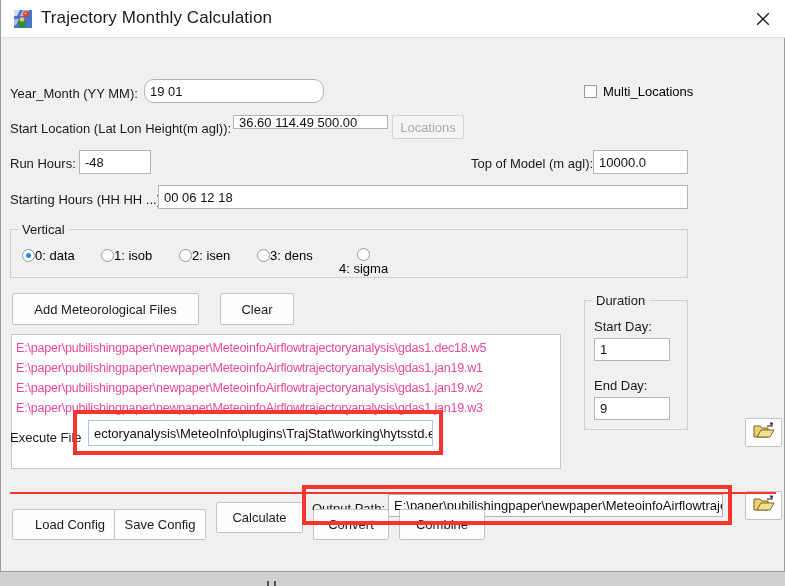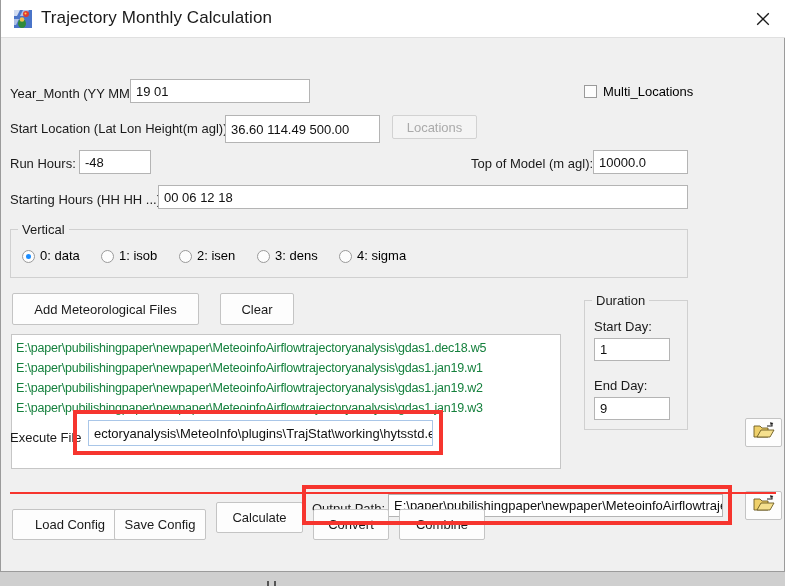--- a/index.html
+++ b/index.html
@@ -137,22 +137,21 @@
   .cbox {
     width: 13px; height: 13px;
     border: 1px solid #9a9a9a;
     background: #fdfdfd;
     box-sizing: border-box;
     display: inline-block;
   }
   .radio-row {
     position: absolute;
     display: flex;
-    align-items: flex-end;
-    gap: 5px;
+    align-items: center;
     cursor: pointer;
     white-space: nowrap;
   }
   .radio {
     width: 13px; height: 13px;
     border: 1px solid #9a9a9a;
     border-radius: 50%;
     background: #fdfdfd;
     box-sizing: border-box;
     position: relative;
@@ -187,21 +186,21 @@
     position: absolute;
     background: #ffffff;
     border: 1px solid #c6c6c6;
     box-sizing: border-box;
     overflow: hidden;
     padding: 3px 4px 0 4px;
   }
   .filelist .row {
     font-family: "Liberation Sans", sans-serif;
     font-size: 12.5px;
-    color: #15803d;
+    color: #ec4899;
     line-height: 20px;
     white-space: nowrap;
     letter-spacing: -0.2px;
   }
 
   
   .redbox {
     position: absolute;
     border: 4px solid #f6352e;
     box-sizing: border-box;
@@ -251,30 +250,30 @@
       <span class="close-btn">
         <svg width="16" height="16" viewBox="0 0 16 16">
           <path d="M2.2 2.2 L13.8 13.8 M13.8 2.2 L2.2 13.8" stroke="#1a1a1a" stroke-width="1.3" fill="none"></path>
         </svg>
       </span>
     </div>
 
     <div class="client">
 
       <span class="lbl" style="left:9px; top:48px;">Year_Month (YY MM):</span>
-      <span class="tf" style="left:129px; top:41px; width:180px; height:24px;">19 01</span>
+      <span class="tf" style="left:143px; top:41px; width:180px; height:24px;border-radius:10px;">19 01</span>
 
       <span class="cbrow" style="left:583px; top:46px;">
         <span class="cbox"></span>
         <span>Multi_Locations</span>
       </span>
 
       <span class="lbl" style="left:9px; top:83px;">Start Location (Lat Lon Height(m agl)):</span>
-      <span class="tf" style="left:224px; top:77px; width:155px; height:28px;">36.60 114.49 500.00</span>
-      <span class="btn disabled" style="left:391px; top:77px; width:85px; height:24px;">Locations</span>
+      <span class="tf" style="left:232px; top:77px; width:155px; height:14px;">36.60 114.49 500.00</span>
+      <span class="btn disabled" style="left:391px; top:77px; width:72px; height:24px;">Locations</span>
 
       <span class="lbl" style="left:9px; top:118px;">Run Hours:</span>
       <span class="tf" style="left:78px; top:112px; width:72px; height:24px;">-48</span>
 
       <span class="lbl" style="left:470px; top:118px;">Top of Model (m agl):</span>
       <span class="tf" style="left:592px; top:112px; width:95px; height:24px;">10000.0</span>
 
       <span class="lbl" style="left:9px; top:154px;">Starting Hours (HH HH ...):</span>
       <span class="tf" style="left:157px; top:147px; width:530px; height:24px;">00 06 12 18</span>
 
@@ -290,21 +289,21 @@
         <span>1: isob</span>
       </span>
       <span class="radio-row" style="left:178px; top:210px;">
         <span class="radio"></span>
         <span>2: isen</span>
       </span>
       <span class="radio-row" style="left:256px; top:210px;">
         <span class="radio"></span>
         <span>3: dens</span>
       </span>
-      <span class="radio-row" style="left:338px; top:210px;">
+      <span class="radio-row" style="left:338px; top:210px;flex-direction:column;">
         <span class="radio"></span>
         <span>4: sigma</span>
       </span>
 
       <span class="btn" style="left:11px; top:255px; width:187px; height:32px;">Add Meteorological Files</span>
       <span class="btn" style="left:219px; top:255px; width:74px; height:32px;">Clear</span>
 
       <div class="filelist" style="left:10px; top:256px; width:550px; height:135px; top:296px;">
         <div class="row">E:\paper\pubilishingpaper\newpaper\MeteoinfoAirflowtrajectoryanalysis\gdas1.dec18.w5</div>
         <div class="row">E:\paper\pubilishingpaper\newpaper\MeteoinfoAirflowtrajectoryanalysis\gdas1.jan19.w1</div>

